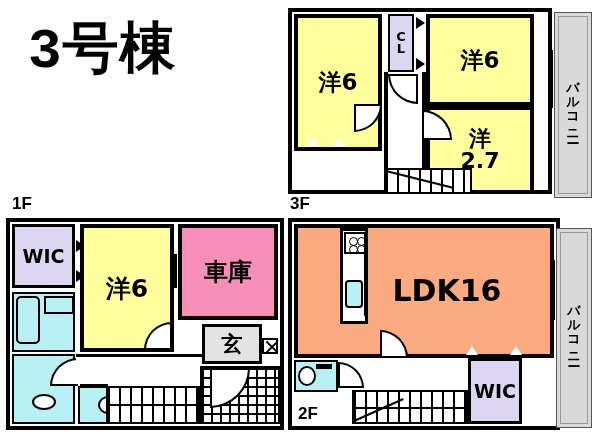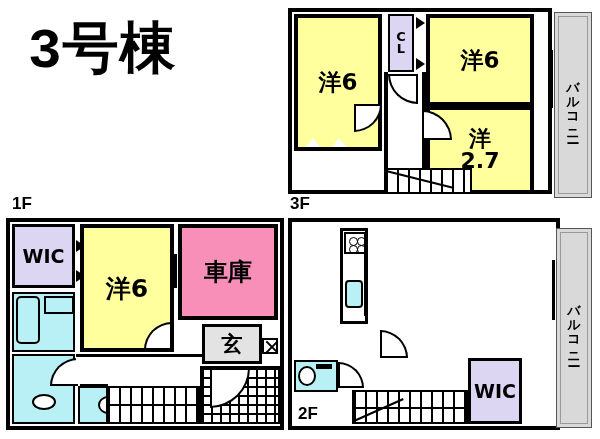--- a/index.html
+++ b/index.html
@@ -123,20 +123,23 @@
 
   <div class="abs line" style="left:262px;top:42px;width:3px;height:58px;"></div>
 
   <div class="abs floor-label" style="left:2px;top:156px;margin-top:30px;">3F</div>
 </div>
 
 <div class="abs" style="left:288px;top:218px;width:306px;height:218px;">
 
   <div class="abs" style="left:0;top:0;width:272px;height:212px;border:4px solid #000;background:#fff;"></div>
 
+  <div class="abs room f-orange" style="left:6px;top:6px;width:260px;height:134px;border-width:4px;">
+    <span class="lbl" style="font-size:30px;margin-left:46px;">LDK16</span>
+  </div>
 
   <div class="abs" style="left:52px;top:10px;width:28px;height:96px;background:#fff;border:3px solid #000;"></div>
   <div class="abs stove" style="left:56px;top:14px;width:22px;height:22px;">
     <div class="burner" style="left:3px;top:3px;width:7px;height:7px;"></div>
     <div class="burner" style="left:11px;top:3px;width:7px;height:7px;"></div>
     <div class="burner" style="left:3px;top:11px;width:7px;height:7px;"></div>
     <div class="burner" style="left:11px;top:11px;width:7px;height:7px;"></div>
   </div>
   <div class="abs sink" style="left:57px;top:62px;width:18px;height:28px;"></div>
   <div class="abs line" style="left:76px;top:36px;width:3px;height:62px;"></div>

